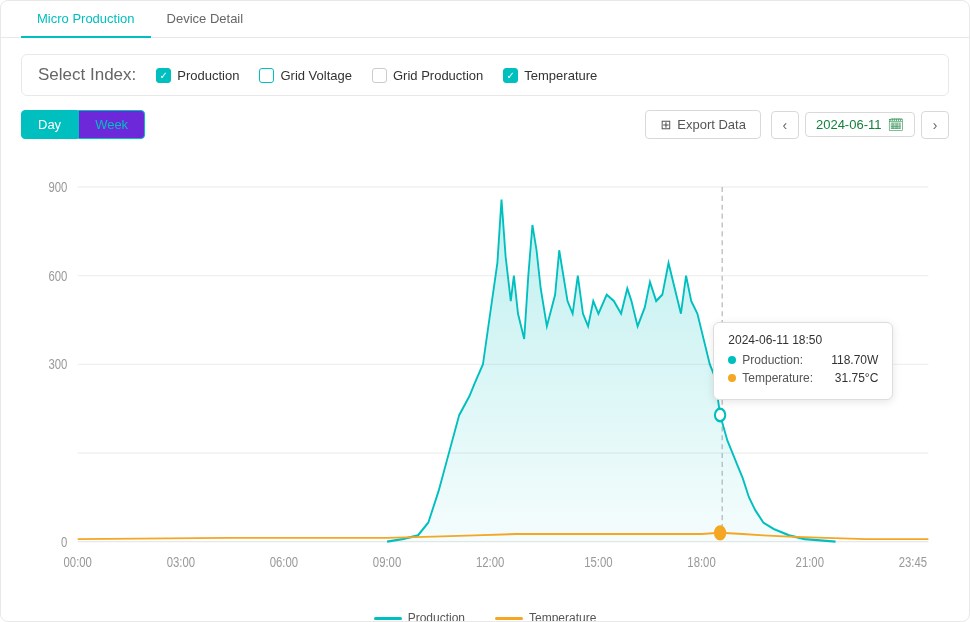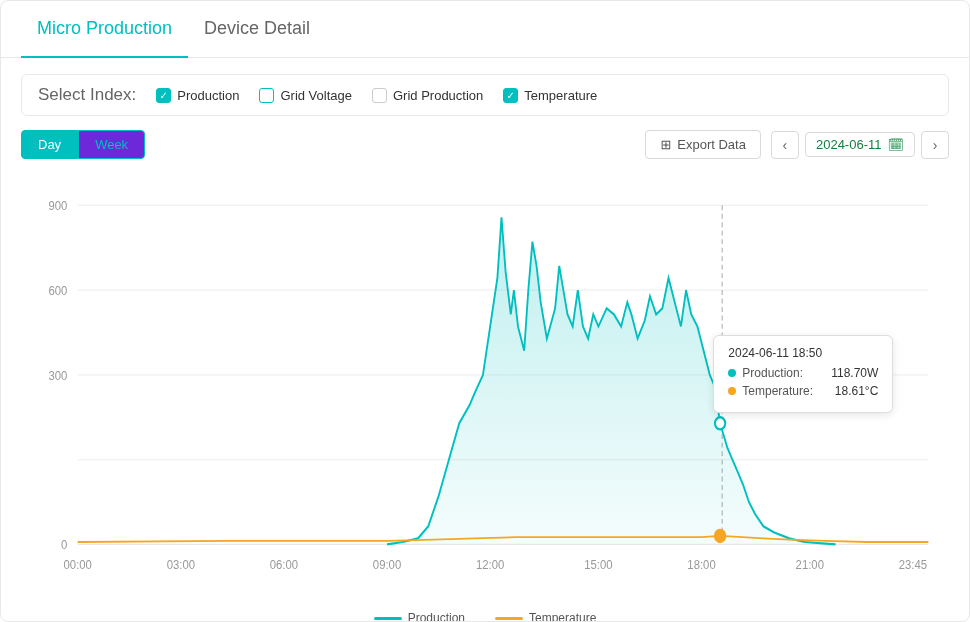--- a/index.html
+++ b/index.html
@@ -1,19 +1,19 @@
 <!DOCTYPE html>
 <html><head>
   <meta charset="utf-8">
   <style>
     * { box-sizing: border-box; margin: 0; padding: 0; }
     body { font-family: -apple-system, BlinkMacSystemFont, 'Segoe UI', sans-serif; background: #fff; color: #333; font-size: 13px; }
     .container { width: 970px; height: 622px; background: #fff; border: 1px solid #e8e8e8; border-radius: 8px; overflow: hidden; display: flex; flex-direction: column; }
     .tabs { display: flex; border-bottom: 1px solid #e8e8e8; padding: 0 20px; }
-    .tab { padding: 17px 16px; cursor: pointer; font-size: 18px; color: #666; border-bottom: 2px solid transparent; margin-bottom: -1px; text-align: right; }
+    .tab { padding: 10px 16px; cursor: pointer; font-size: 13px; color: #666; border-bottom: 2px solid transparent; margin-bottom: -1px; text-align: right; }
     .tab.active { color: #00bfbf; border-bottom: 2px solid #00bfbf; font-weight: 500; }
     .content { flex: 1; display: flex; flex-direction: column; padding: 16px 20px; }
     .index-selector { border: 1px solid #e8e8e8; border-radius: 6px; padding: 10px 16px; display: flex; align-items: center; gap: 20px; margin-bottom: 14px; }
     .index-label { color: #666; font-size: 17px; }
     .checkbox-item { display: flex; align-items: center; gap: 6px; font-size: 13px; cursor: pointer; }
     .checkbox-box { width: 15px; height: 15px; border: 1.5px solid #ccc; border-radius: 3px; display: flex; align-items: center; justify-content: center; }
     .checkbox-box.checked-teal { background: #00bfbf; border-color: #00bfbf; }
     .checkbox-box.checked-teal::after { content: '✓'; color: #fff; font-size: 10px; }
     .checkbox-box.checked-teal2 { background: #00bfbf; border-color: #00bfbf; }
     .checkbox-box.checked-teal2::after { content: '✓'; color: #fff; font-size: 10px; }
@@ -144,21 +144,21 @@
         <div class="tooltip-box">
           <div class="tooltip-title">2024-06-11 18:50</div>
           <div class="tooltip-row">
             <span class="tooltip-dot" style="background:#00bfbf;"></span>
             <span class="tooltip-label">Production:</span>
             <span class="tooltip-val">118.70W</span>
           </div>
           <div class="tooltip-row">
             <span class="tooltip-dot" style="background:#f5a623;"></span>
             <span class="tooltip-label">Temperature:</span>
-            <span class="tooltip-val">18.61°C</span>
+            <span class="tooltip-val">31.75°C</span>
           </div>
         </div>
       </div>
 
       <div class="legend">
         <div class="legend-item">
           <div class="legend-line" style="background:#00bfbf;"></div>
           <span>Production</span>
         </div>
         <div class="legend-item">

